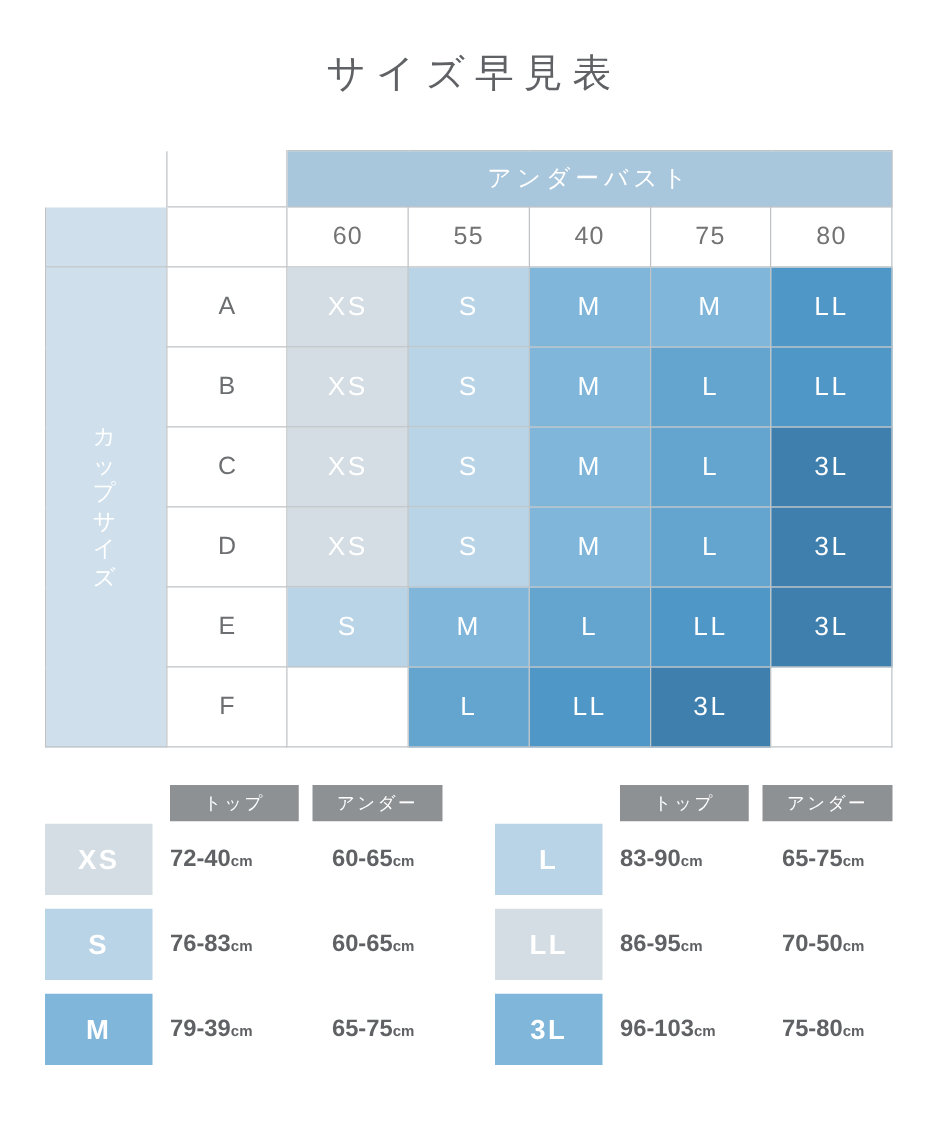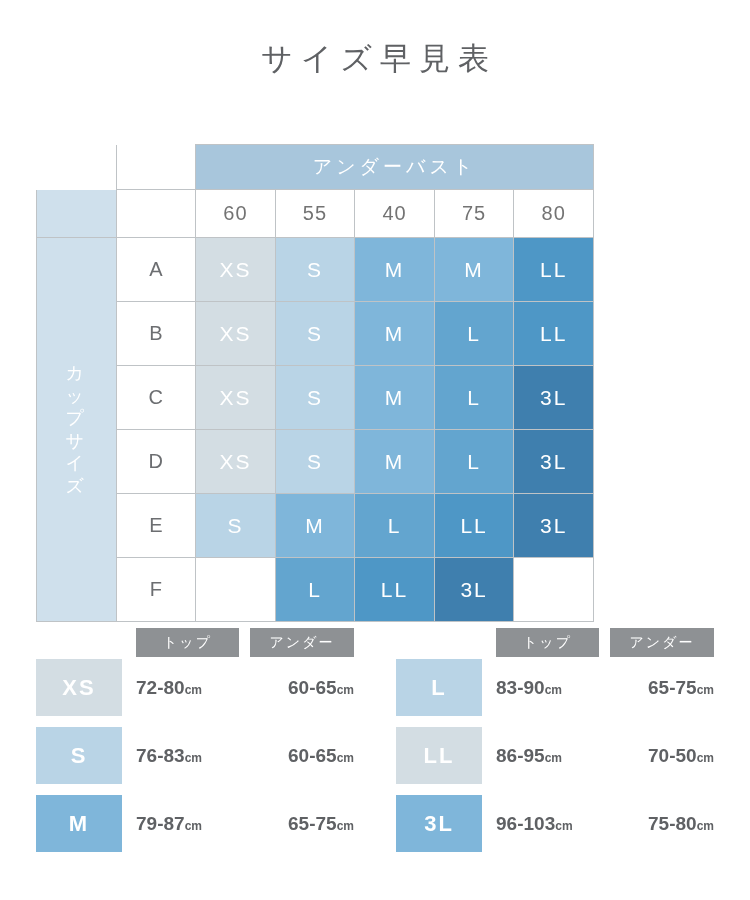--- a/index.html
+++ b/index.html
@@ -29,24 +29,23 @@
     font-weight: 400;
     padding-top: 38px;
     padding-left: 8px;
   }
 
   
   .main-table {
     position: absolute;
     left: 36px;
     top: 120px;
-    width: 558px;
+    width: 678px;
     border-collapse: collapse;
     table-layout: fixed;
-    margin-top: 24px;
   }
   .main-table td, .main-table th {
     border: 1px solid #bfc3c6;
     padding: 0;
     text-align: center;
     vertical-align: middle;
     font-weight: 400;
   }
   .hdr-under {
     height: 44px;
@@ -161,21 +160,21 @@
     color: #5f6164;
     letter-spacing: 0px;
     white-space: nowrap;
   }
   .legend-val .unit {
     font-size: 12px;
     font-weight: 700;
     letter-spacing: 0;
   }
   .v-top   { width: 112px; text-align: left; padding-left: 4px;}
-  .v-under { width: 116px; text-align: right; }
+  .v-under { width: 116px; text-align: center; }
 </style>
 </head>
 <body>
 
 <div class="page">
 
   <div class="title">サイズ早見表</div>
 
   <table class="main-table">
     <tbody>
@@ -261,33 +260,33 @@
   <div class="legend">
 
     <div class="legend-col">
       <div class="legend-head">
         <div class="h-top">トップ</div>
         <div class="h-under">アンダー</div>
       </div>
 
       <div class="legend-row">
         <div class="legend-badge c-xs">XS</div>
-        <div class="legend-val v-top"><span>72-80</span><span class="unit">cm</span></div>
+        <div class="legend-val v-top"><span>72-40</span><span class="unit">cm</span></div>
         <div class="legend-val v-under"><span>60-65</span><span class="unit">cm</span></div>
       </div>
 
       <div class="legend-row">
         <div class="legend-badge c-s">S</div>
         <div class="legend-val v-top"><span>76-83</span><span class="unit">cm</span></div>
         <div class="legend-val v-under"><span>60-65</span><span class="unit">cm</span></div>
       </div>
 
       <div class="legend-row">
         <div class="legend-badge c-m">M</div>
-        <div class="legend-val v-top"><span>79-87</span><span class="unit">cm</span></div>
+        <div class="legend-val v-top"><span>79-39</span><span class="unit">cm</span></div>
         <div class="legend-val v-under"><span>65-75</span><span class="unit">cm</span></div>
       </div>
     </div>
 
     <div class="legend-col">
       <div class="legend-head">
         <div class="h-top">トップ</div>
         <div class="h-under">アンダー</div>
       </div>
 

